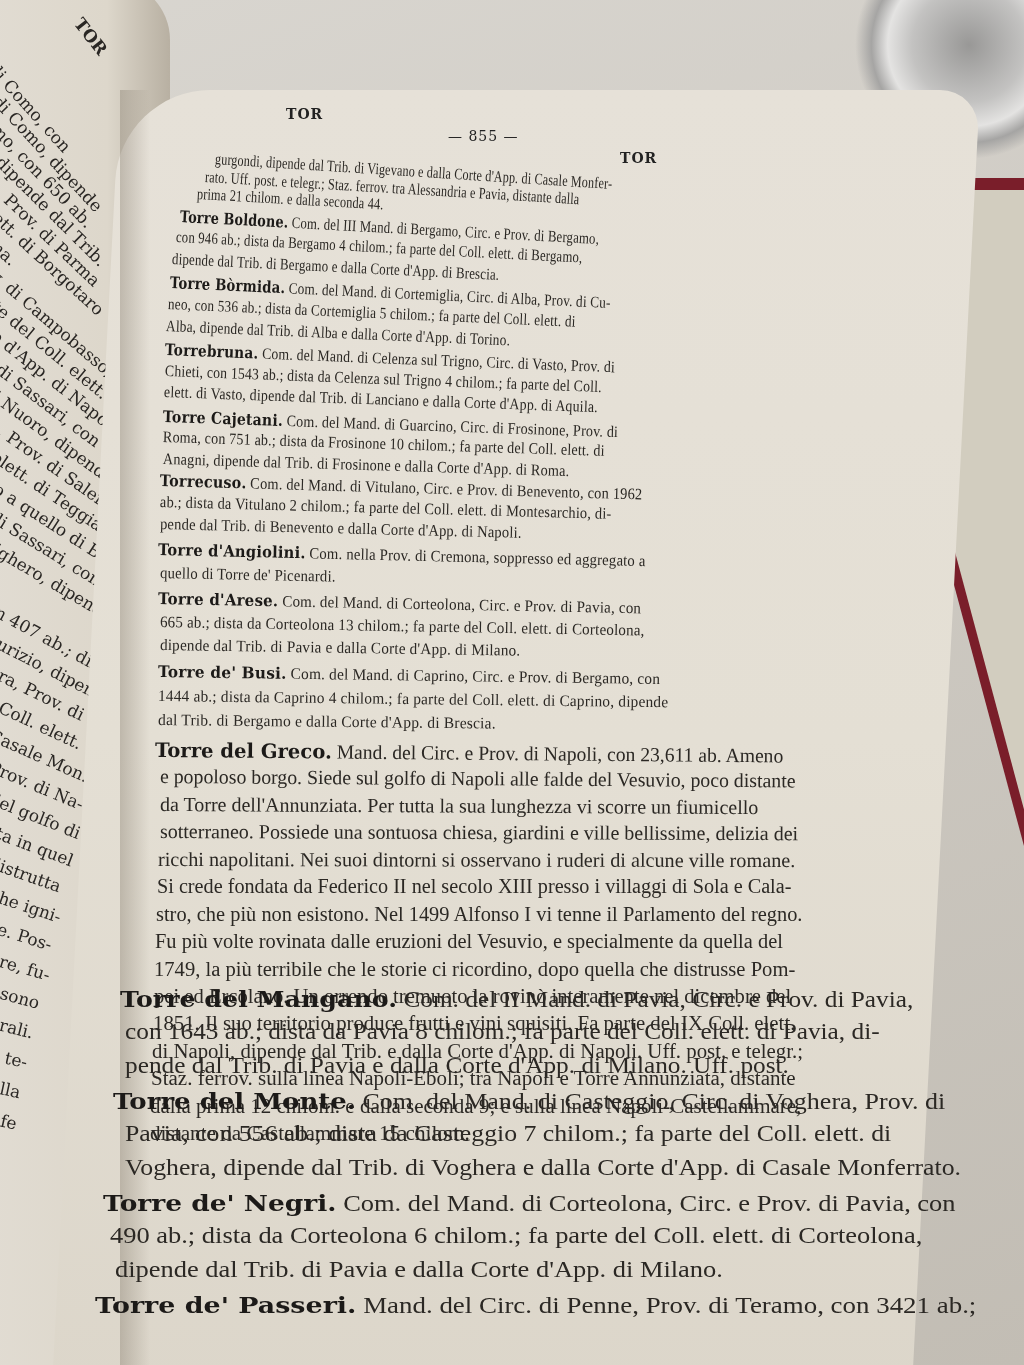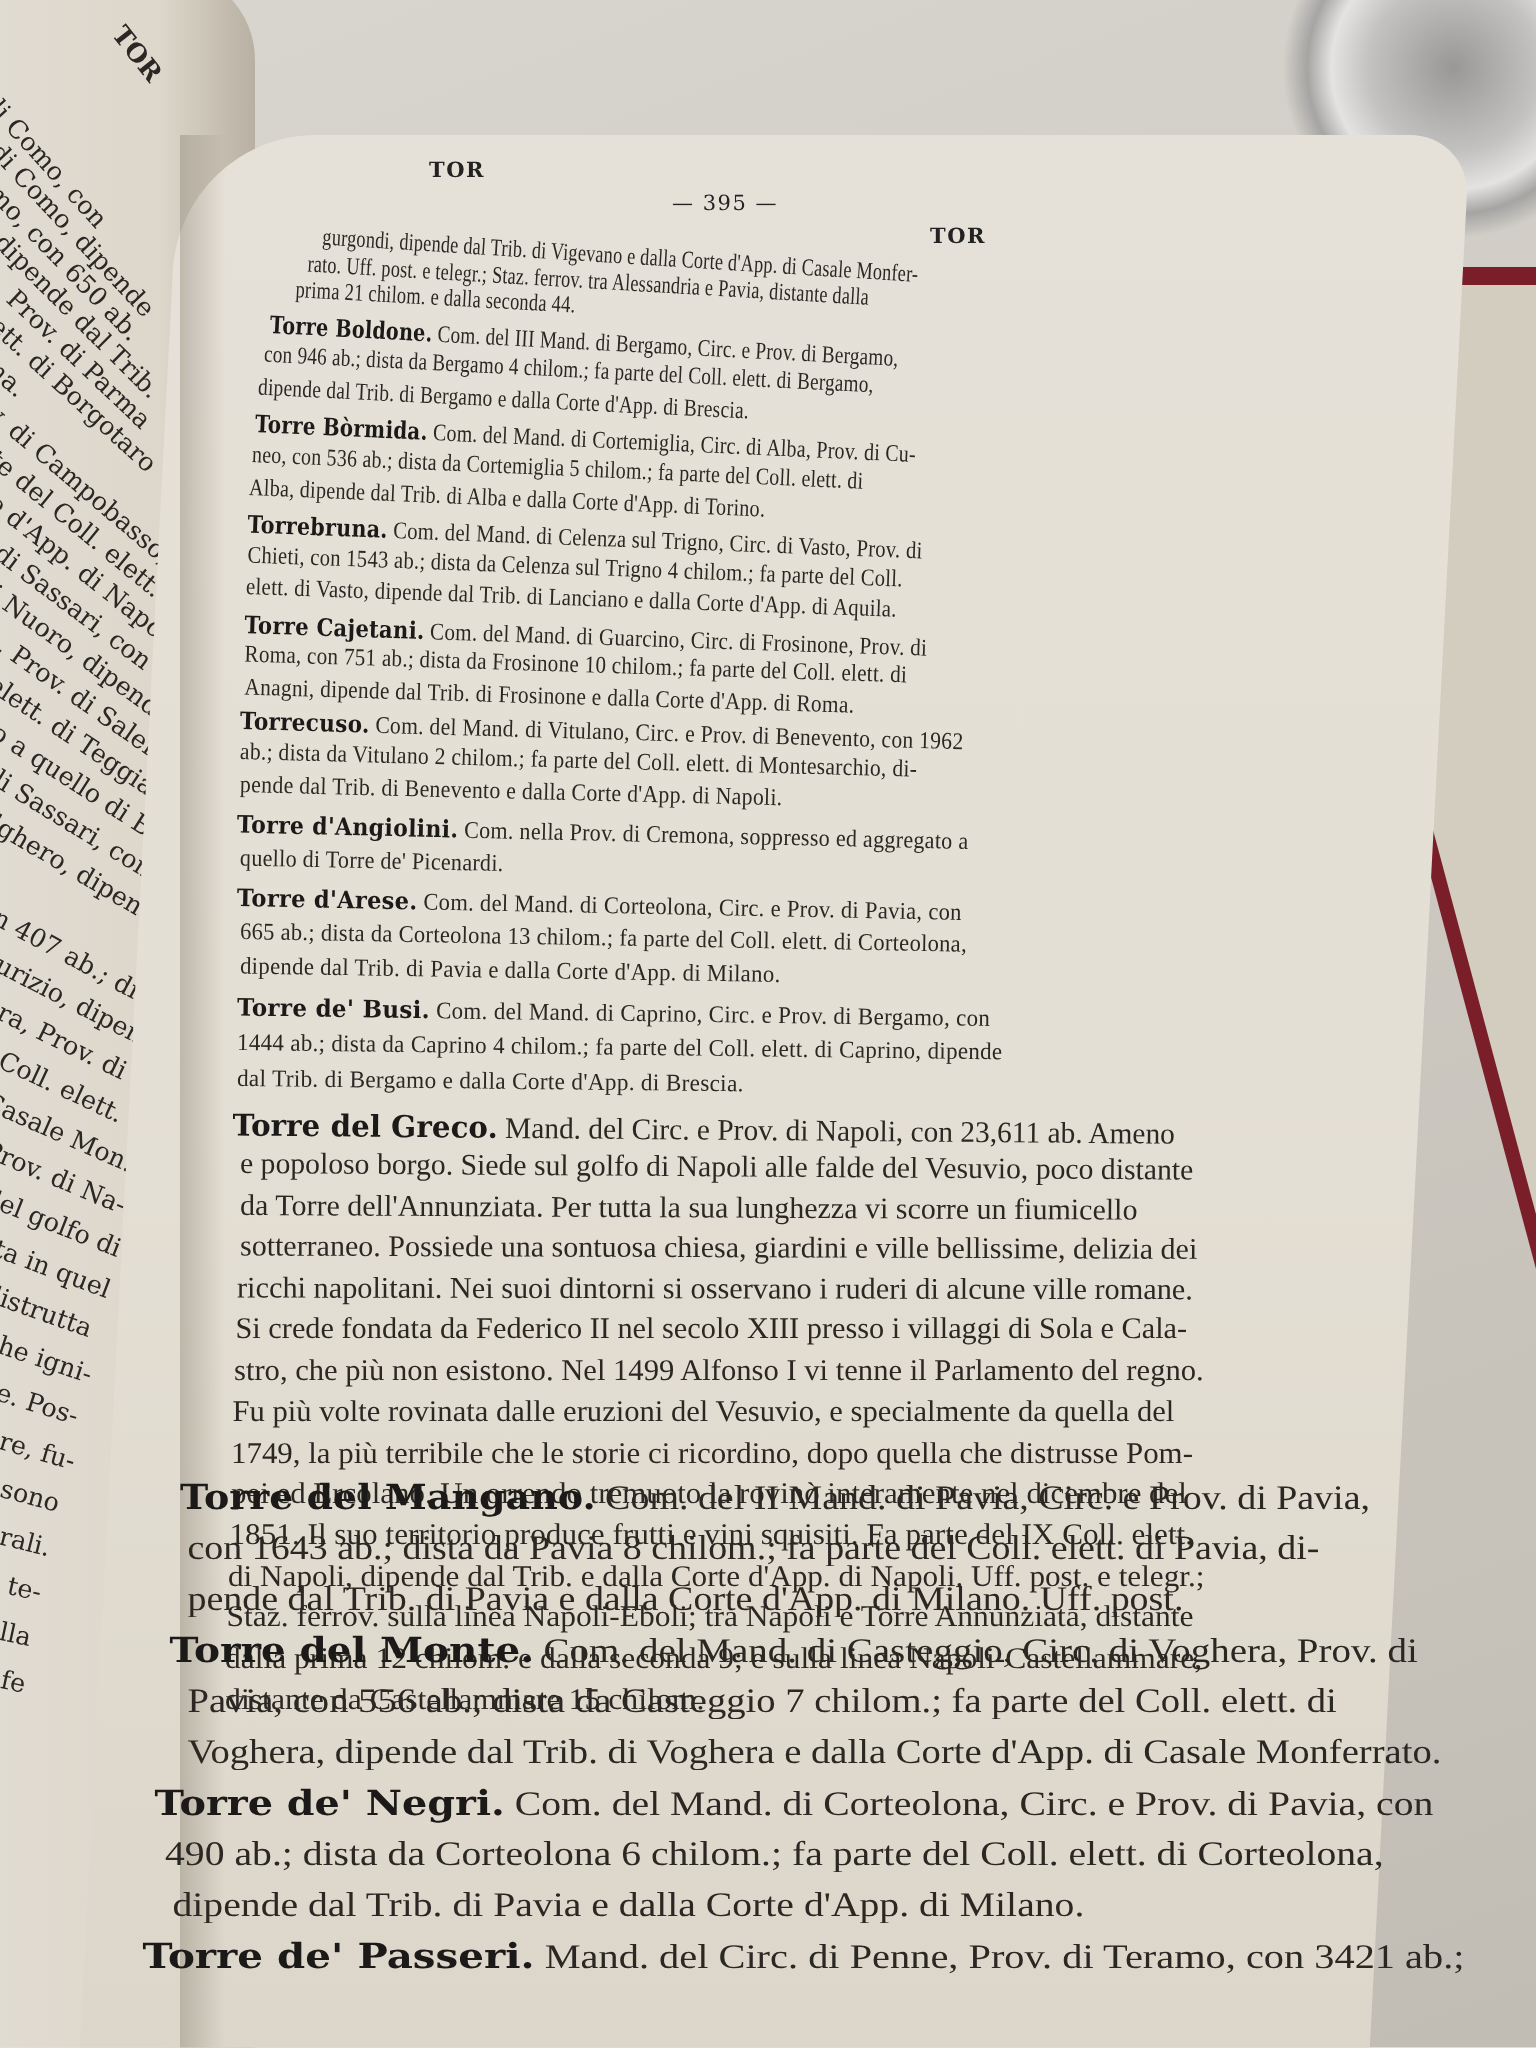--- a/index.html
+++ b/index.html
@@ -109,21 +109,21 @@
       <div class="left-line" style="left: -10px; top: 1140px; transform: rotate(12deg);">.;</div>
       <div class="left-line" style="left: -10px; top: 1172px; transform: rotate(12deg);">e</div>
     </div>
 </div>
 
 <div class="right-page"></div>
 <div class="page-shadow"></div>
 
 <div class="text-layer">
   <div class="hdr" style="left:286px; top:106px;">TOR</div>
-  <div class="hdr" style="left:448px; top:128px; font-weight:normal;">— 395 —</div>
+  <div class="hdr" style="left:448px; top:128px; font-weight:normal;">— 855 —</div>
   <div class="hdr" style="left:620px; top:150px;">TOR</div>
   <div id="entries">
       <div class="line small" style="left: 215px; top: 150px; transform: rotate(3.6deg) scaleX(0.76);"><span>gurgondi, dipende dal Trib. di Vigevano e dalla Corte d'App. di Casale Monfer-</span></div>
       <div class="line small" style="left: 205px; top: 167.64px; transform: rotate(3.4deg) scaleX(0.76);"><span>rato. Uff. post. e telegr.; Staz. ferrov. tra Alessandria e Pavia, distante dalla</span></div>
       <div class="line small" style="left: 197px; top: 185.28px; transform: rotate(3.2deg) scaleX(0.77);"><span>prima 21 chilom. e dalla seconda 44.</span></div>
       <div class="line small" style="left: 180px; top: 206.84px; transform: rotate(3deg) scaleX(0.8);"><b>Torre Boldone.</b><span> Com. del III Mand. di Bergamo, Circ. e Prov. di Bergamo,</span></div>
       <div class="line small" style="left: 176px; top: 228.4px; transform: rotate(2.9deg) scaleX(0.8);"><span>con 946 ab.; dista da Bergamo 4 chilom.; fa parte del Coll. elett. di Bergamo,</span></div>
       <div class="line small" style="left: 172px; top: 249.96px; transform: rotate(2.8deg) scaleX(0.81);"><span>dipende dal Trib. di Bergamo e dalla Corte d'App. di Brescia.</span></div>
       <div class="line small" style="left: 170px; top: 273.48px; transform: rotate(2.6deg) scaleX(0.83);"><b>Torre Bòrmida.</b><span> Com. del Mand. di Cortemiglia, Circ. di Alba, Prov. di Cu-</span></div>
       <div class="line small" style="left: 168px; top: 295.04px; transform: rotate(2.5deg) scaleX(0.83);"><span>neo, con 536 ab.; dista da Cortemiglia 5 chilom.; fa parte del Coll. elett. di</span></div>

